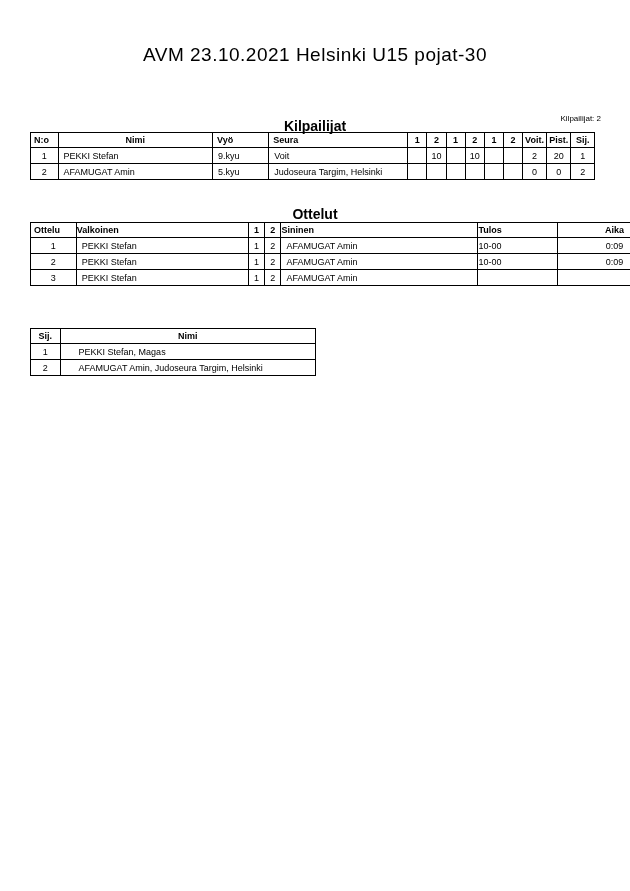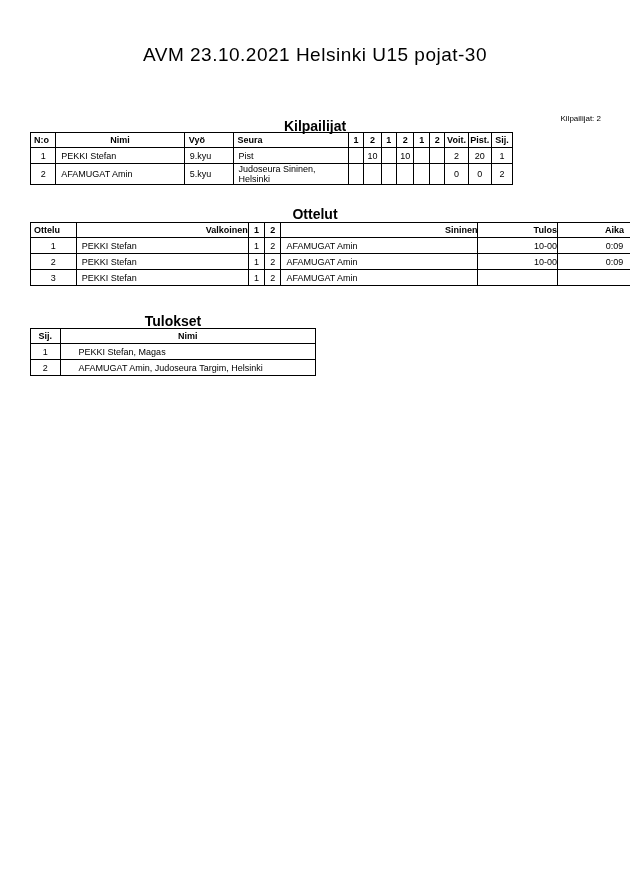--- a/index.html
+++ b/index.html
@@ -54,21 +54,21 @@
   .hdr td {
     font-weight: bold;
     text-align: center;
     height: 14px;
   }
   
   .tbl-competitors {
     position: absolute;
     left: 30px;
     top: 88px;
-    width: 483px;
+    width: 565px;
   }
   .tbl-competitors .c-no { width: 25px; text-align: center; }
   .tbl-competitors .c-name { width: 165px; padding-left: 5px; }
   .tbl-competitors .c-belt { width: 55px; padding-left: 5px; }
   .tbl-competitors .c-club { width: 148px; padding-left: 5px; }
   .tbl-competitors .c-m { width: 20px; text-align: center; }
   .tbl-competitors .c-res { width: 24px; text-align: center; }
   .tbl-competitors .hdr .c-name,
   .tbl-competitors .hdr .c-belt,
   .tbl-competitors .hdr .c-club {
@@ -83,25 +83,25 @@
   .tbl-matches {
     position: absolute;
     left: 30px;
     top: 178px;
     width: 614px;
   }
   .tbl-matches .m-no { width: 38px; text-align: center; }
   .tbl-matches .m-white { width: 152px; padding-left: 5px; }
   .tbl-matches .m-p { width: 14px; text-align: center; }
   .tbl-matches .m-blue { width: 175px; padding-left: 5px; }
-  .tbl-matches .m-result { width: 72px; text-align: right; margin-left: 24px; }
+  .tbl-matches .m-result { width: 72px; text-align: left; margin-left: 24px; }
   .tbl-matches .m-time { width: 50px; text-align: center; padding-left: 28px; }
   .tbl-matches .hdr .m-white,
   .tbl-matches .hdr .m-blue {
-    text-align: right;
+    text-align: left;
     padding-left: 0;
   }
   .tbl-matches .hdr .m-no { text-align: left; padding-left: 3px; }
 
   
   .tbl-results {
     position: absolute;
     left: 30px;
     top: 284px;
     width: 286px;
@@ -140,36 +140,36 @@
       <td class="c-m">1</td>
       <td class="c-m">2</td>
       <td class="c-res">Voit.</td>
       <td class="c-res">Pist.</td>
       <td class="c-res">Sij.</td>
     </tr>
     <tr>
       <td class="c-no">1</td>
       <td class="c-name">PEKKI Stefan</td>
       <td class="c-belt">9.kyu</td>
-      <td class="c-club">Pist</td>
+      <td class="c-club">Voit</td>
       <td class="c-m"></td>
       <td class="c-m">10</td>
       <td class="c-m"></td>
       <td class="c-m">10</td>
       <td class="c-m"></td>
       <td class="c-m"></td>
       <td class="c-res">2</td>
       <td class="c-res">20</td>
       <td class="c-res">1</td>
     </tr>
     <tr>
       <td class="c-no">2</td>
       <td class="c-name">AFAMUGAT Amin</td>
       <td class="c-belt">5.kyu</td>
-      <td class="c-club">Judoseura Sininen, Helsinki</td>
+      <td class="c-club">Judoseura Targim, Helsinki</td>
       <td class="c-m"></td>
       <td class="c-m"></td>
       <td class="c-m"></td>
       <td class="c-m"></td>
       <td class="c-m"></td>
       <td class="c-m"></td>
       <td class="c-res">0</td>
       <td class="c-res">0</td>
       <td class="c-res">2</td>
     </tr>
@@ -212,21 +212,20 @@
       <td class="m-white">PEKKI Stefan</td>
       <td class="m-p">1</td>
       <td class="m-p">2</td>
       <td class="m-blue">AFAMUGAT Amin</td>
       <td class="m-result"></td>
       <td class="m-time"></td>
     </tr>
   </tbody>
     </table>
 
-  <div class="section-head lbl-tulokset">Tulokset</div>
 
   <table class="tbl-results">
     <tbody>
         <tr class="hdr">
       <td class="r-pos">Sij.</td>
       <td class="r-name">Nimi</td>
     </tr>
     <tr>
       <td class="r-pos">1</td>
       <td class="r-name">PEKKI Stefan, Magas</td>

